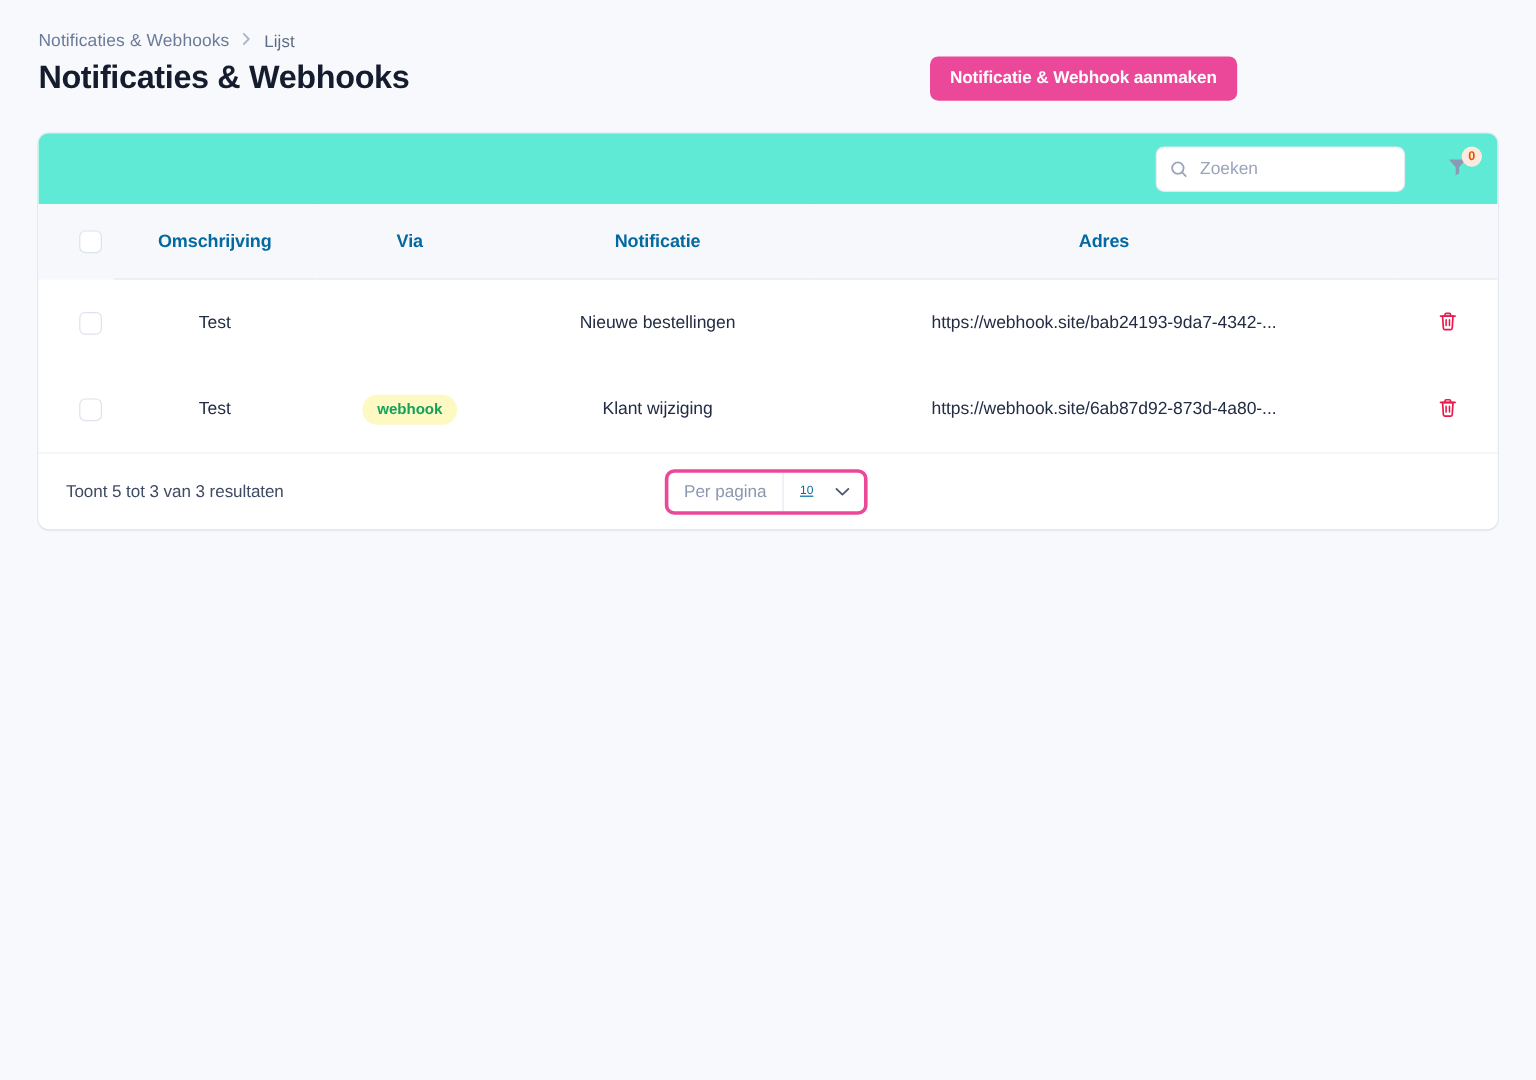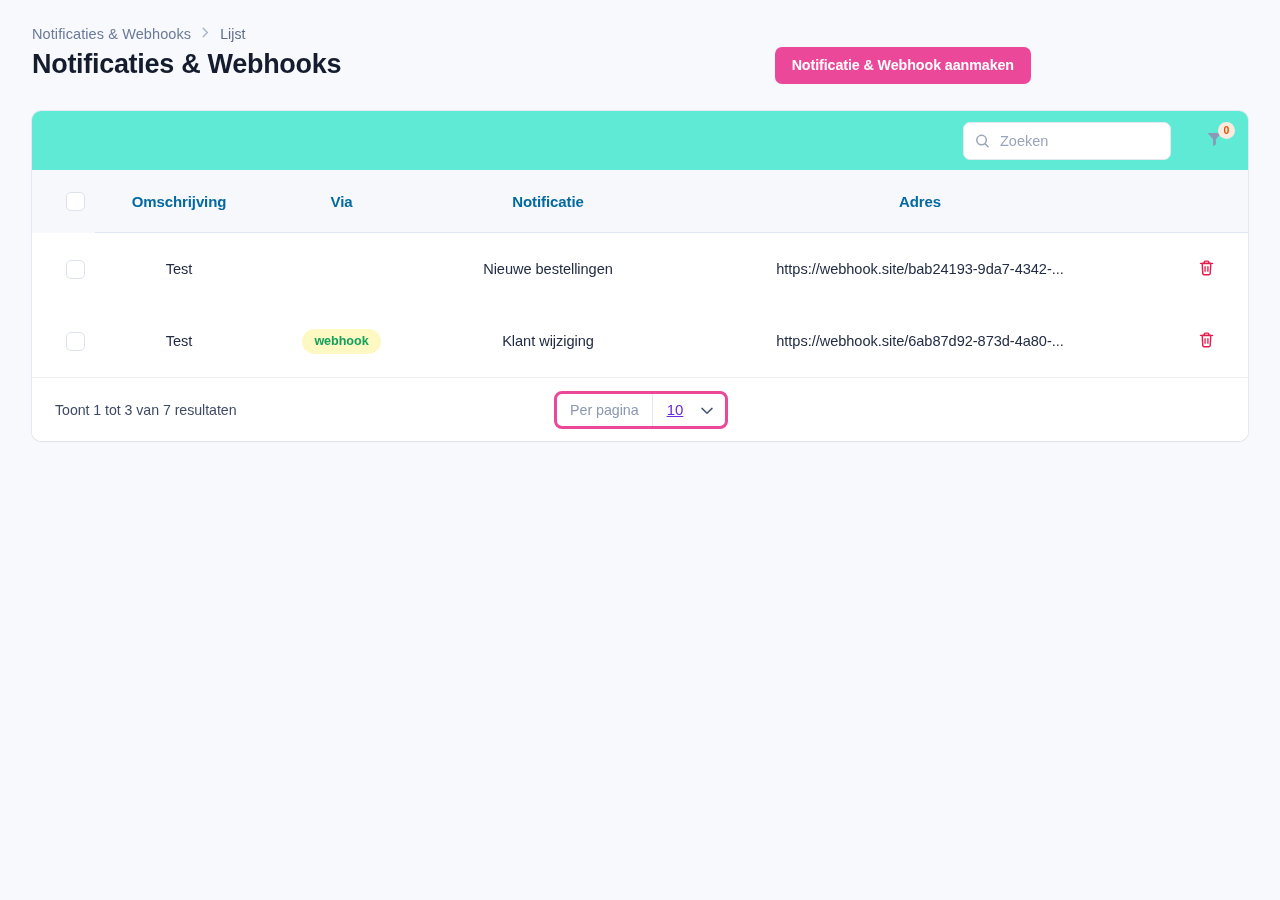--- a/index.html
+++ b/index.html
@@ -262,22 +262,22 @@
   }
   .perpage-select {
     display: flex;
     align-items: center;
     gap: 18px;
     border-left: 1px solid #e4e8f0;
     padding: 0 12px 0 14px;
     cursor: pointer;
   }
   .perpage-value {
-    font-size: 15px;
-    color: #6d28d9;
+    font-size: 10px;
+    color: #0369a1;
     text-decoration: underline;
   }
 </style>
 </head>
 <body>
 
 <div class="page">
 
   <nav class="breadcrumb">
     <a class="crumb-link" href="#">Notificaties &amp; Webhooks</a>
@@ -384,21 +384,21 @@
                 </svg>
               </span>
             </button>
           </td>
         </tr>
 
       </tbody>
     </table>
 
     <div class="card-footer">
-      <span class="footer-count">Toont 1 tot 3 van 7 resultaten</span>
+      <span class="footer-count">Toont 5 tot 3 van 3 resultaten</span>
 
       <div class="perpage">
         <span class="perpage-label">Per pagina</span>
         <div class="perpage-select">
           <span class="perpage-value">10</span>
           <span>
             <svg width="12" height="8" viewBox="0 0 12 8" fill="none" aria-hidden="true">
               <path d="M1 1.4L6 6.2L11 1.4" stroke="#5a6party" stroke-width="1.5" stroke-linecap="round" stroke-linejoin="round" style="stroke:#4a5672"></path>
             </svg>
           </span>

